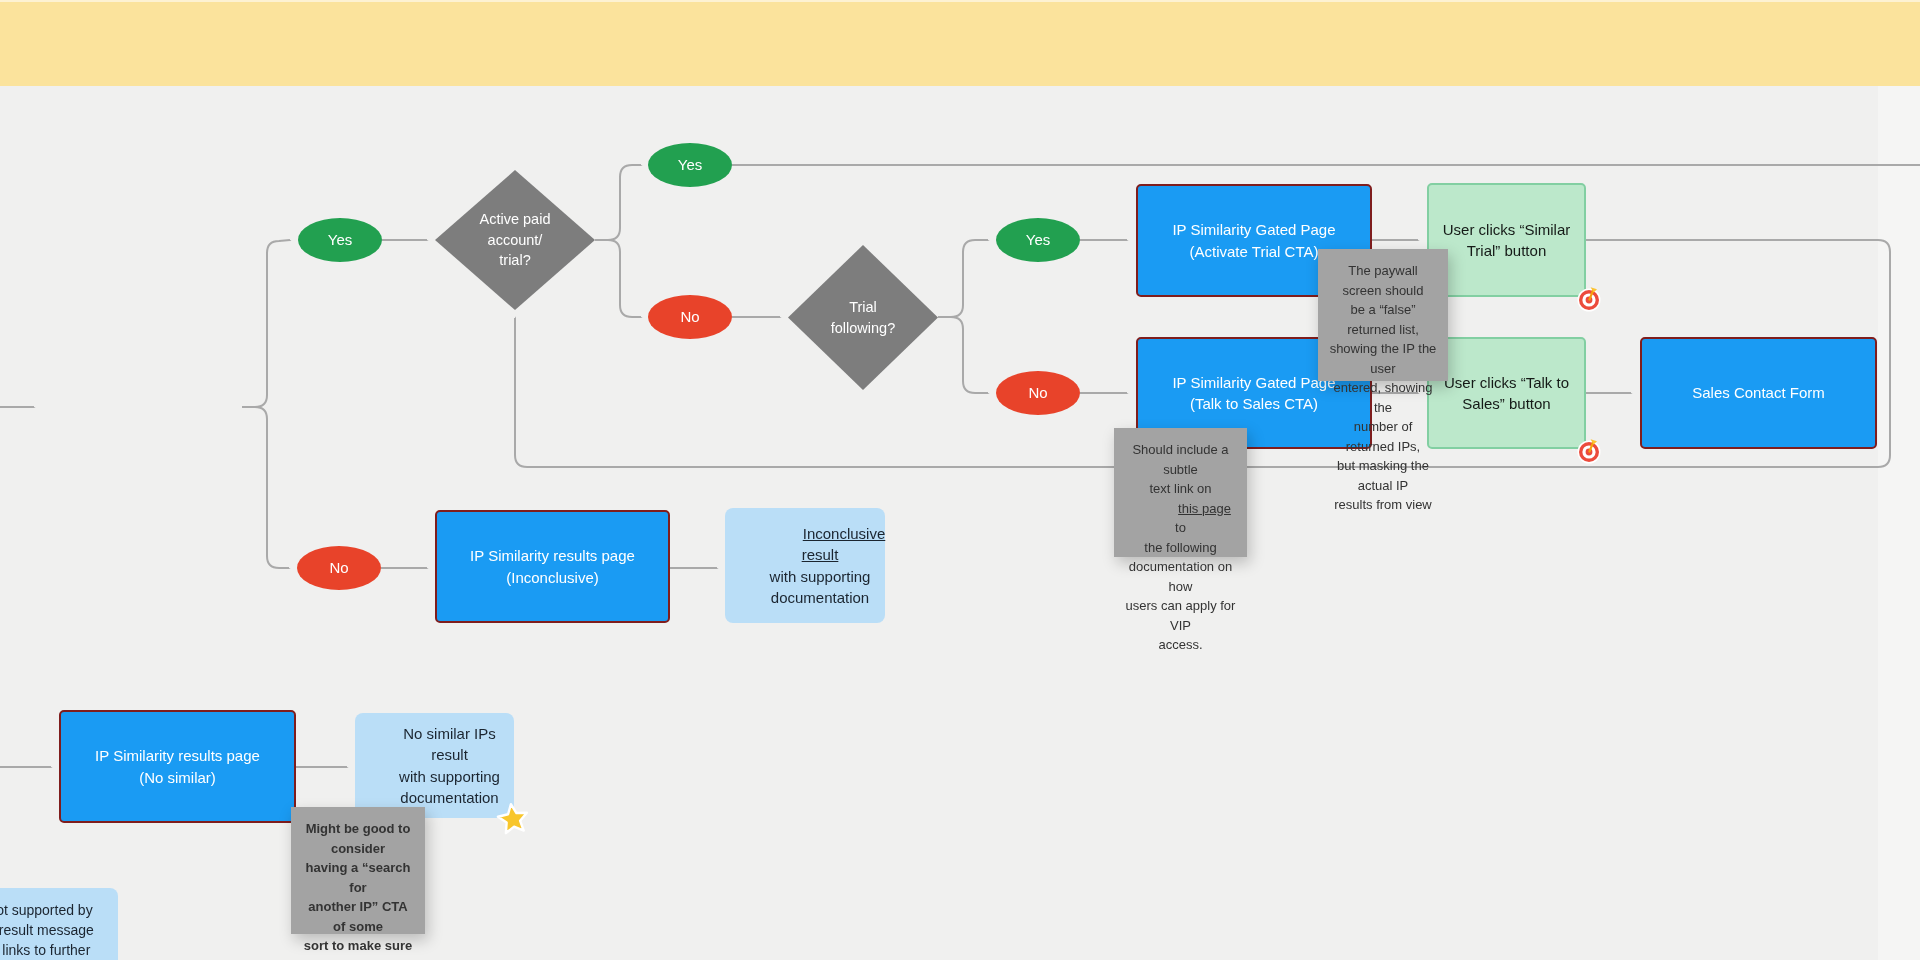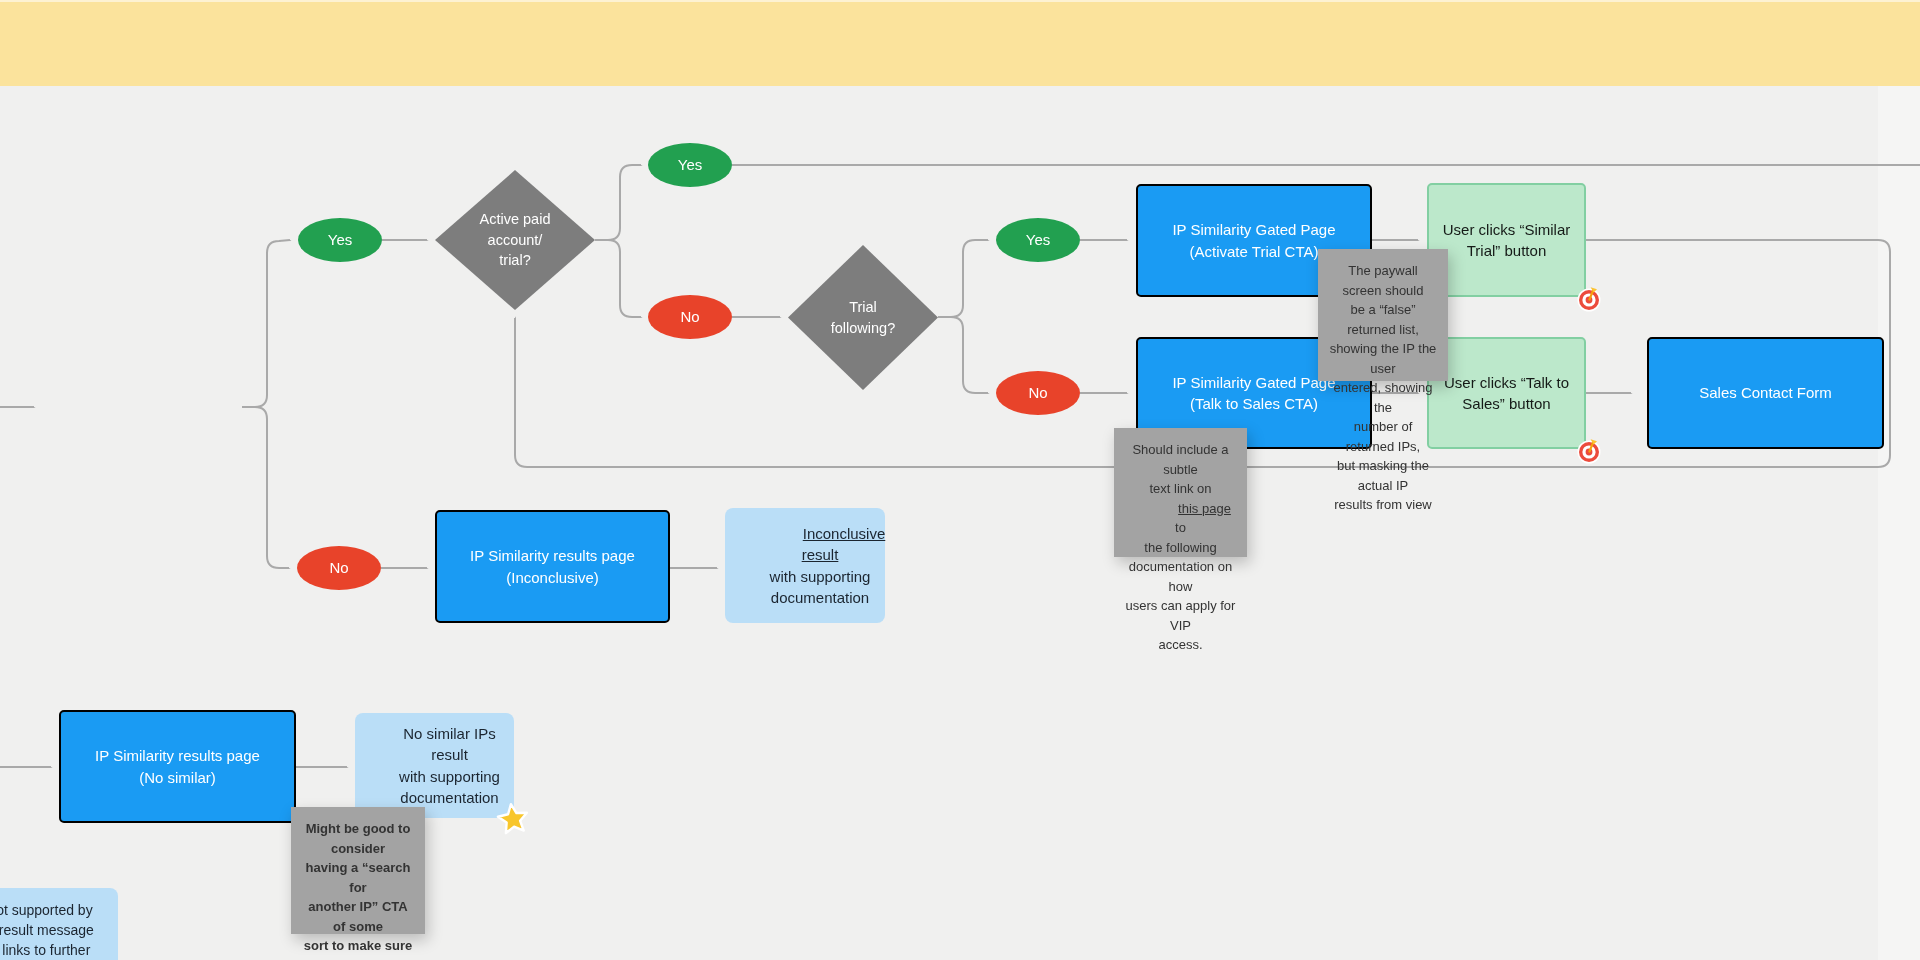--- a/index.html
+++ b/index.html
@@ -29,21 +29,21 @@
     font-size:15px;line-height:1.42;color:#fff;
   }
   .diamond{
     background:#7d7d7d;color:#fff;
     clip-path:polygon(50% 0%,100% 50%,50% 100%,0% 50%);
   }
   .oval{border-radius:50%;font-weight:400;}
   .oval.green{background:#22a050;}
   .oval.red{background:#e8432a;}
   .proc{
-    background:#1a9bf3;border:2px solid #000000;border-radius:5px;color:#fff;
+    background:#1a9bf3;border:2px solid #7f1d1d;border-radius:5px;color:#fff;
   }
   .action{
     background:#bce8cb;border:2px solid #82cfa2;border-radius:5px;color:#151a17;
   }
   .lightblue{
     background:#badef7;border-radius:8px;color:#1b2530;padding-left:30px;
   }
   .sticky{
     position:absolute;z-index:3;background:#a3a3a3;color:#333;
     font-size:13px;line-height:1.5;padding:12px 11px;box-sizing:border-box;
@@ -140,21 +140,21 @@
   </div>
 
   <div class="node proc" style="left:1136px;top:184px;width:236px;height:113px;">
     <span class="pre">IP Similarity Gated Page
 (Activate Trial CTA)</span>
   </div>
   <div class="node proc" style="left:1136px;top:337px;width:236px;height:112px;">
     <span class="pre">IP Similarity Gated Page
 (Talk to Sales CTA)</span>
   </div>
-  <div class="node proc" style="left:1640px;top:337px;width:237px;height:112px;margin-left:7px;">
+  <div class="node proc" style="left:1640px;top:337px;width:237px;height:112px;">
     <span>Sales Contact Form</span>
   </div>
   <div class="node proc" style="left:435px;top:510px;width:235px;height:113px;">
     <span class="pre">IP Similarity results page
 (Inconclusive)</span>
   </div>
   <div class="node proc" style="left:59px;top:710px;width:237px;height:113px;">
     <span class="pre">IP Similarity results page
 (No similar)</span>
   </div>

